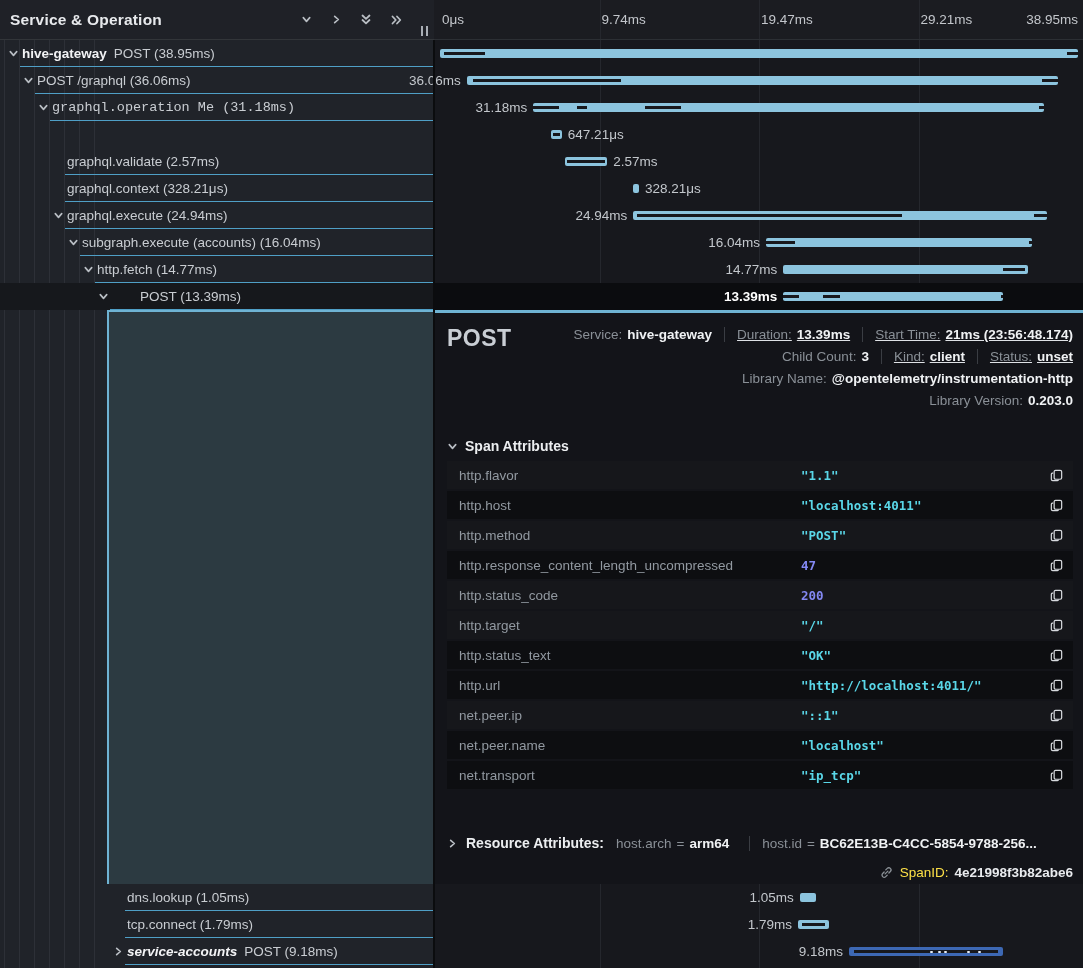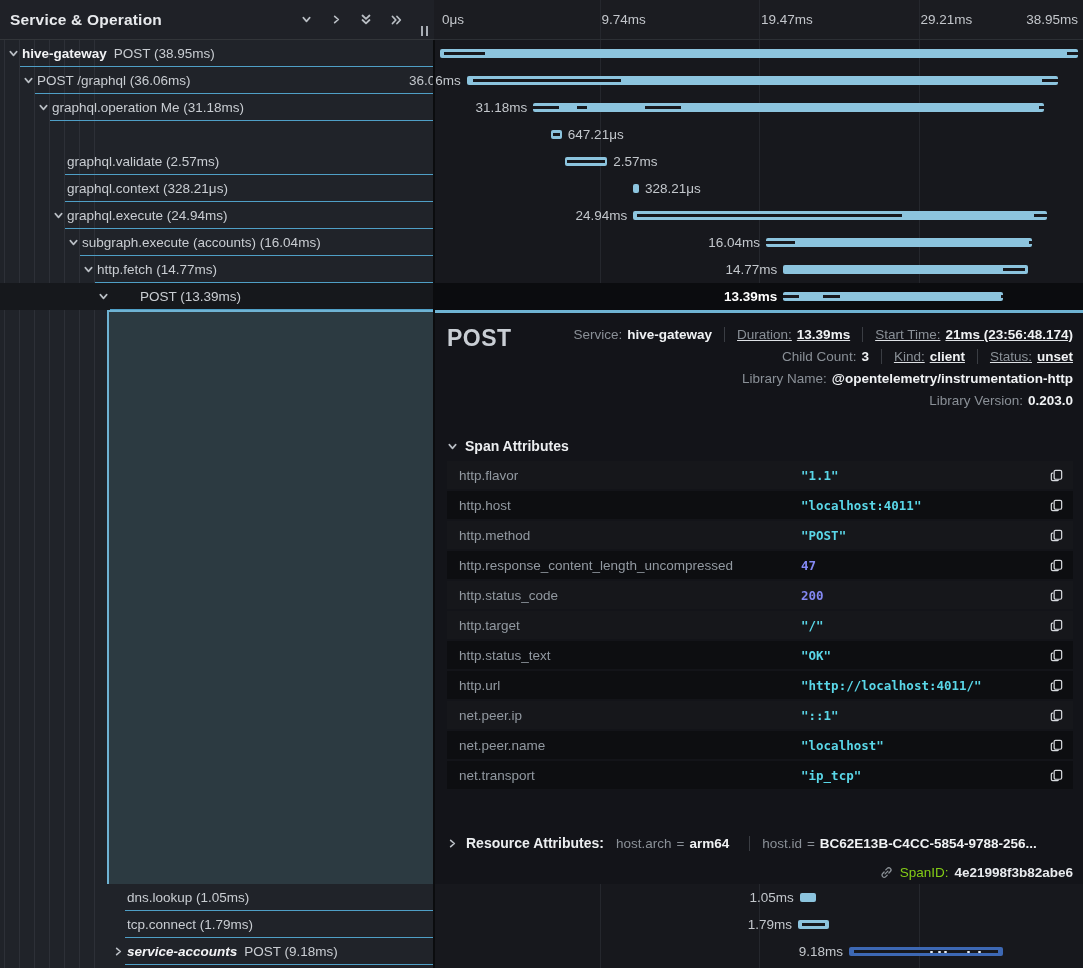--- a/index.html
+++ b/index.html
@@ -84,21 +84,21 @@
   .attr-val { flex:1; font-family:"DejaVu Sans Mono", monospace; font-size:12.5px; font-weight:700; white-space:nowrap; overflow:hidden; }
   .attr-val.string { color:var(--val-str); }
   .attr-val.number { color:var(--val-num); }
   .copy-btn { flex:0 0 34px; display:flex; justify-content:center; align-items:center; cursor:pointer; background:none; border:none; }
   .resource-line { position:absolute; left:13px; right:10px; top:522px; display:flex; align-items:center; gap:8px; white-space:nowrap; overflow:hidden; }
   .resource-line .t { font-size:14px; font-weight:700; color:#eceef0; margin-right:4px; }
   .res-pair { display:flex; align-items:center; }
   .res-pair + .res-pair { border-left:1px solid #3a3d43; margin-left:12px; padding-left:12px; }
   .res-k { color:#8a9097; } .res-eq { color:#8a9097; margin:0 5px; } .res-v { color:#f0f2f4; font-weight:700; }
   .spanid-line { position:absolute; right:10px; top:552px; display:flex; align-items:center; gap:6px; }
-  .spanid-label { color:#84cc16; font-size:13.5px; }
+  .spanid-label { color:#fde047; font-size:13.5px; }
   .spanid-value { color:#e9ebee; font-weight:700; font-size:13.5px; }
 
   svg.ic { display:block; }
 </style>
 </head>
 <body>
 
 <div id="app" style="--accent: #4f9fc6; --bar-light: #8cc4de; --bar-blue: #3d68b4; --val-str: #5ad7e8; --val-num: #8388f2; --detail-box: #2c3a41;">
 
   <div class="left-panel" id="left-panel">
@@ -164,21 +164,21 @@
         </div>
       </div>
       <div class="trace-row">
         <div class="row-left">
           <span class="row-underline" style="left: 50px;"></span>
           <span class="expander" style="left: 37px;">
             <svg class="ic" width="11" height="11" viewBox="0 0 12 12">
               <polyline points="2.5,4 6,8 9.5,4" stroke="#b9bec4" stroke-width="1.8" fill="none" stroke-linecap="round" stroke-linejoin="round"></polyline>
             </svg>
           </span>
-          <span class="row-text" style="padding-left: 52px;">
+          <span class="row-text" style="padding-left: 52px; font-family: Liberation Mono, monospace;">
             <span class="seg-op">graphql.operation Me (31.18ms)</span>
           </span>
         </div>
         <div class="row-right">
           <div class="tl-inner">
             <div class="bar" style="left: 14.6%; width: 80%;">
               <span class="stripe" style="left: 0%; width: 5%;"></span>
               <span class="stripe" style="left: 8.5%; width: 2%;"></span>
               <span class="stripe" style="left: 22%; width: 7%;"></span>
               <span class="stripe" style="left: 99.2%; width: 0.8%;"></span>

